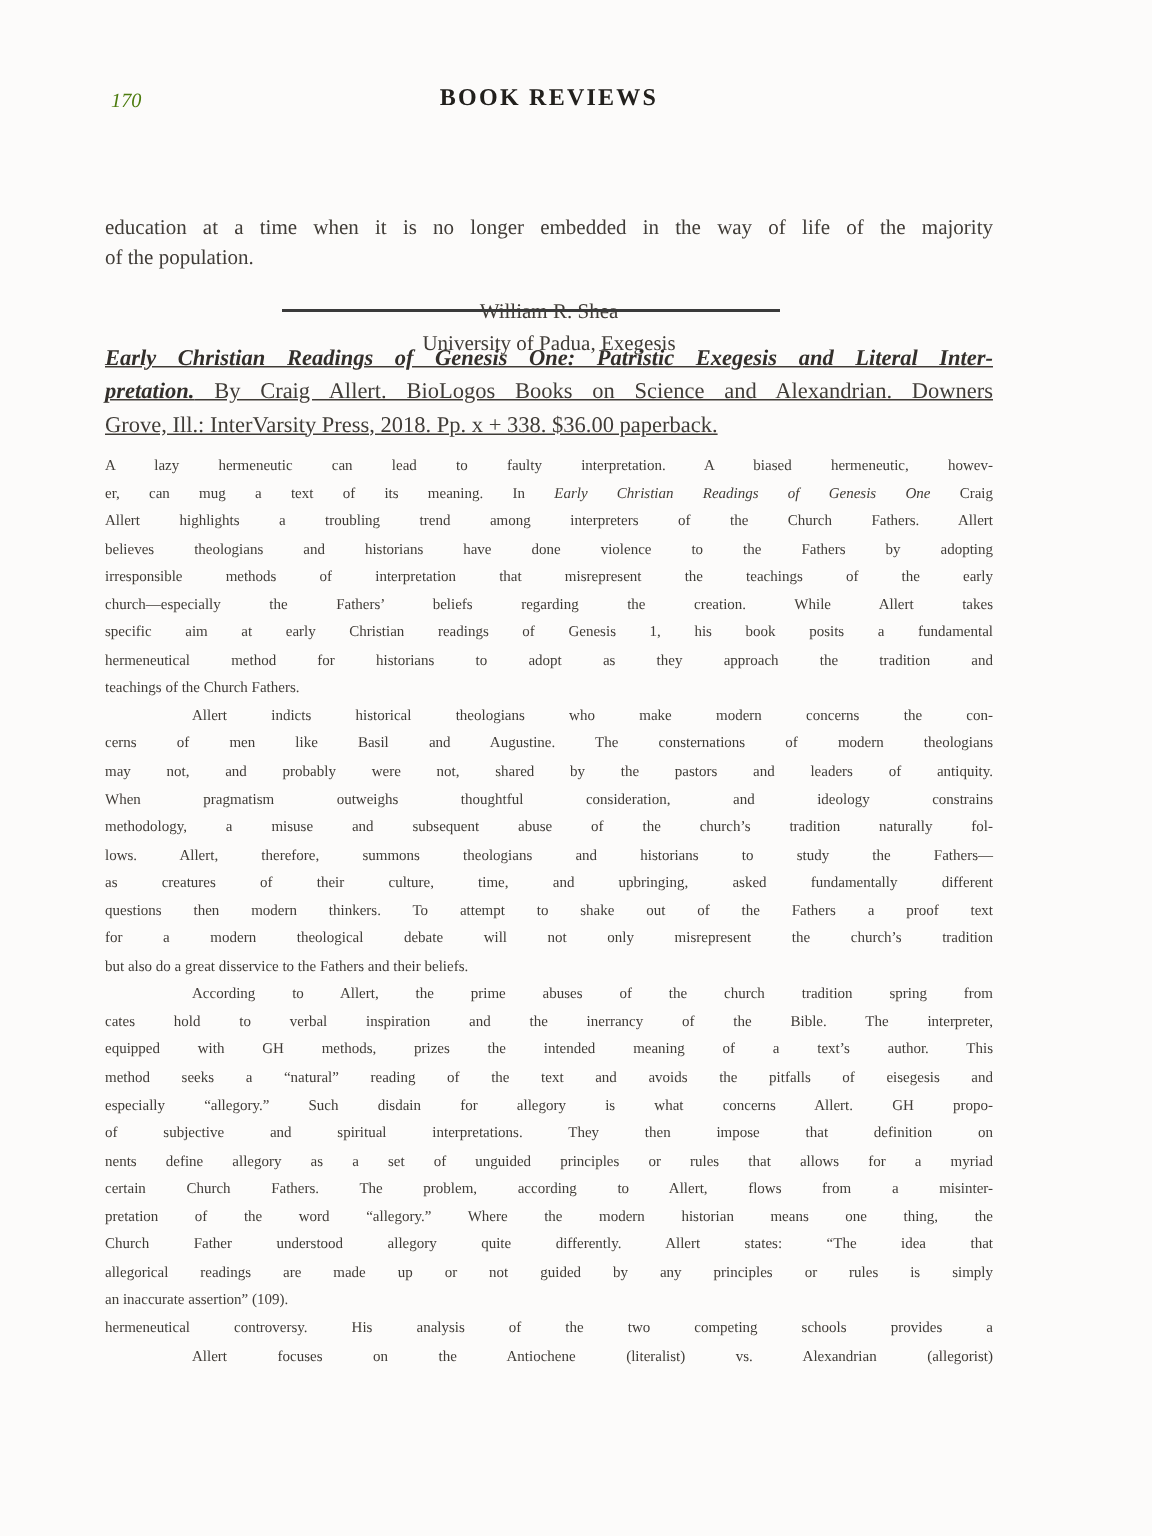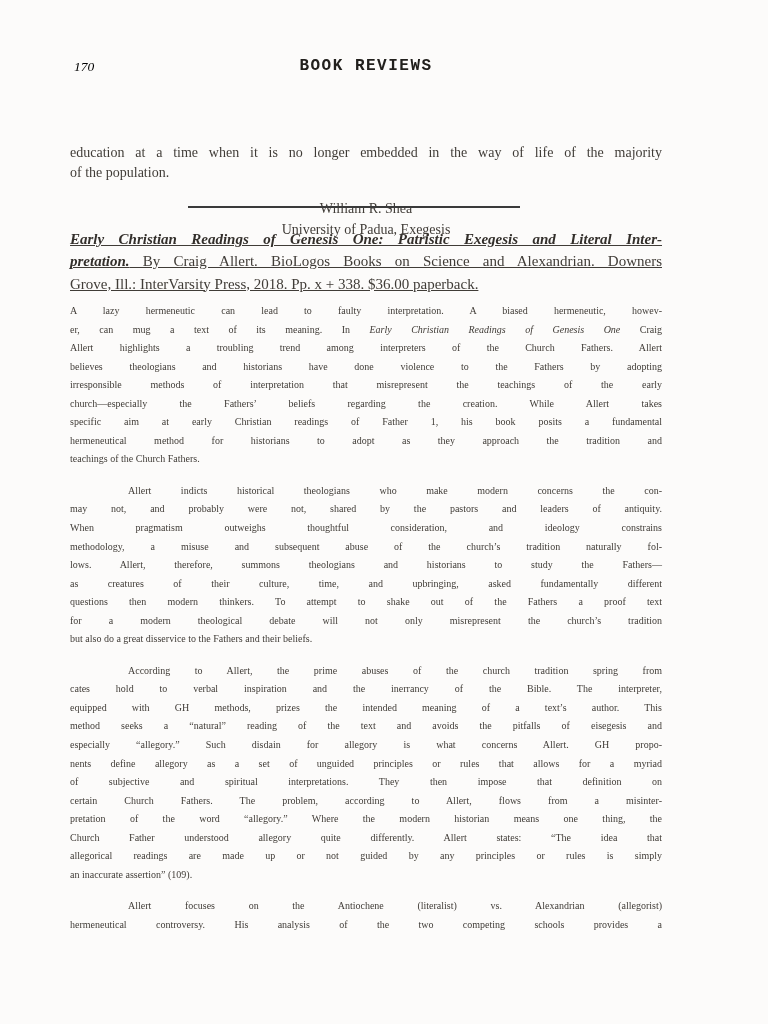--- a/index.html
+++ b/index.html
@@ -14,27 +14,26 @@
     width: 768px; height: 1024px;
     background: #fcfbfa;
     color: #403c37;
   }
   .text-col { position: absolute; left: 70px; width: 592px; }
 
   
   .running-head { top: 57px; height: 20px; }
   .folio {
     position: absolute; left: 4px; top: 2px;
-    font-style: italic; font-size: 13.5px; color: #000000;
+    font-style: italic; font-size: 13.5px; color: #4d7c0f;
   }
   .head-title {
     display: block; text-align: center;
     font-weight: bold; font-size: 16px; letter-spacing: 1.5px;
     color: #22201d;
-    font-family: Liberation Mono, monospace;
   }
 
   
   .prev-review { top: 101px; font-size: 14px; line-height: 20px; margin-top: 42px; }
   .signature { margin-top: 15px; line-height: 21px; text-align: center; }
 
   
   .divider {
     position: absolute; top: 206px; left: 188px;
     width: 332px; height: 2px;
@@ -43,21 +42,21 @@
 
   
   .review-heading { top: 228px; font-size: 15px; line-height: 22.3px; text-decoration: underline; }
 
   
   .review-body { top: 302px; font-size: 10px; line-height: 18.55px; }
 
   
   .jl { text-align: justify; text-align-last: justify; }
   .jl.end { text-align: center; text-align-last: left; }
-  .jl.ind { text-indent: 58px; margin-top: 13px; }
+  .jl.ind { text-indent: 58px; }
   .it { font-style: italic; }
   .bi { font-style: italic; font-weight: bold; color: #332f2b; }
 </style>
 </head>
 <body>
 
 <div class="page">
 
   <div class="text-col running-head">
     <span class="folio">170</span>
@@ -84,48 +83,49 @@
     </div>
 
   <div class="text-col review-body" id="review-body">
       <div>
         <div class="jl"><span>A lazy hermeneutic can lead to faulty interpretation. A biased hermeneutic, howev-</span></div>
         <div class="jl"><span>er, can mug a text of its meaning. In </span><span class="it">Early Christian Readings of Genesis One</span><span> Craig</span></div>
         <div class="jl"><span>Allert highlights a troubling trend among interpreters of the Church Fathers. Allert</span></div>
         <div class="jl"><span>believes theologians and historians have done violence to the Fathers by adopting</span></div>
         <div class="jl"><span>irresponsible methods of interpretation that misrepresent the teachings of the early</span></div>
         <div class="jl"><span>church—especially the Fathers’ beliefs regarding the creation. While Allert takes</span></div>
-        <div class="jl"><span>specific aim at early Christian readings of Father 1, his book posits a fundamental</span></div>
+        <div class="jl"><span>specific aim at early Christian readings of Genesis 1, his book posits a fundamental</span></div>
         <div class="jl"><span>hermeneutical method for historians to adopt as they approach the tradition and</span></div>
         <div class="jl end"><span>teachings of the Church Fathers.</span></div>
       </div>
       <div>
         <div class="jl ind"><span>Allert indicts historical theologians who make modern concerns the con-</span></div>
+        <div class="jl"><span>cerns of men like Basil and Augustine. The consternations of modern theologians</span></div>
         <div class="jl"><span>may not, and probably were not, shared by the pastors and leaders of antiquity.</span></div>
         <div class="jl"><span>When pragmatism outweighs thoughtful consideration, and ideology constrains</span></div>
         <div class="jl"><span>methodology, a misuse and subsequent abuse of the church’s tradition naturally fol-</span></div>
         <div class="jl"><span>lows. Allert, therefore, summons theologians and historians to study the Fathers—</span></div>
         <div class="jl"><span>as creatures of their culture, time, and upbringing, asked fundamentally different</span></div>
         <div class="jl"><span>questions then modern thinkers. To attempt to shake out of the Fathers a proof text</span></div>
         <div class="jl"><span>for a modern theological debate will not only misrepresent the church’s tradition</span></div>
         <div class="jl end"><span>but also do a great disservice to the Fathers and their beliefs.</span></div>
       </div>
       <div>
         <div class="jl ind"><span>According to Allert, the prime abuses of the church tradition spring from</span></div>
         <div class="jl"><span>cates hold to verbal inspiration and the inerrancy of the Bible. The interpreter,</span></div>
         <div class="jl"><span>equipped with GH methods, prizes the intended meaning of a text’s author. This</span></div>
         <div class="jl"><span>method seeks a “natural” reading of the text and avoids the pitfalls of eisegesis and</span></div>
         <div class="jl"><span>especially “allegory.” Such disdain for allegory is what concerns Allert. GH propo-</span></div>
+        <div class="jl"><span>of subjective and spiritual interpretations. They then impose that definition on</span></div>
         <div class="jl"><span>nents define allegory as a set of unguided principles or rules that allows for a myriad</span></div>
-        <div class="jl"><span>of subjective and spiritual interpretations. They then impose that definition on</span></div>
         <div class="jl"><span>certain Church Fathers. The problem, according to Allert, flows from a misinter-</span></div>
         <div class="jl"><span>pretation of the word “allegory.” Where the modern historian means one thing, the</span></div>
         <div class="jl"><span>Church Father understood allegory quite differently. Allert states: “The idea that</span></div>
         <div class="jl"><span>allegorical readings are made up or not guided by any principles or rules is simply</span></div>
         <div class="jl end"><span>an inaccurate assertion” (109).</span></div>
       </div>
       <div>
+        <div class="jl"><span>hermeneutical controversy. His analysis of the two competing schools provides a</span></div>
         <div class="jl ind"><span>Allert focuses on the Antiochene (literalist) vs. Alexandrian (allegorist)</span></div>
-        <div class="jl"><span>hermeneutical controversy. His analysis of the two competing schools provides a</span></div>
       </div>
     </div>
 
 </div>
 
 </body></html>

